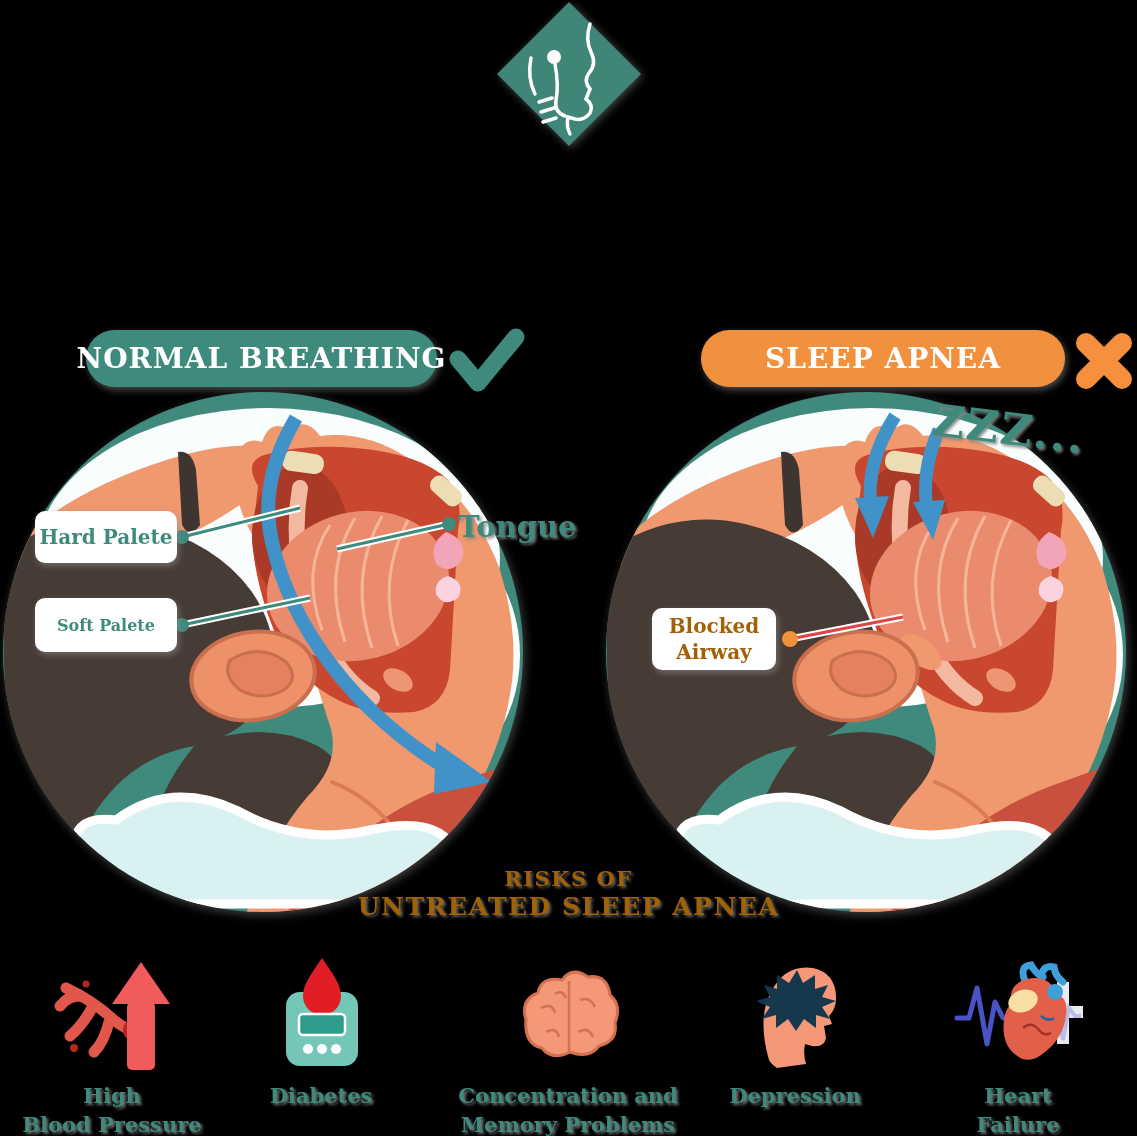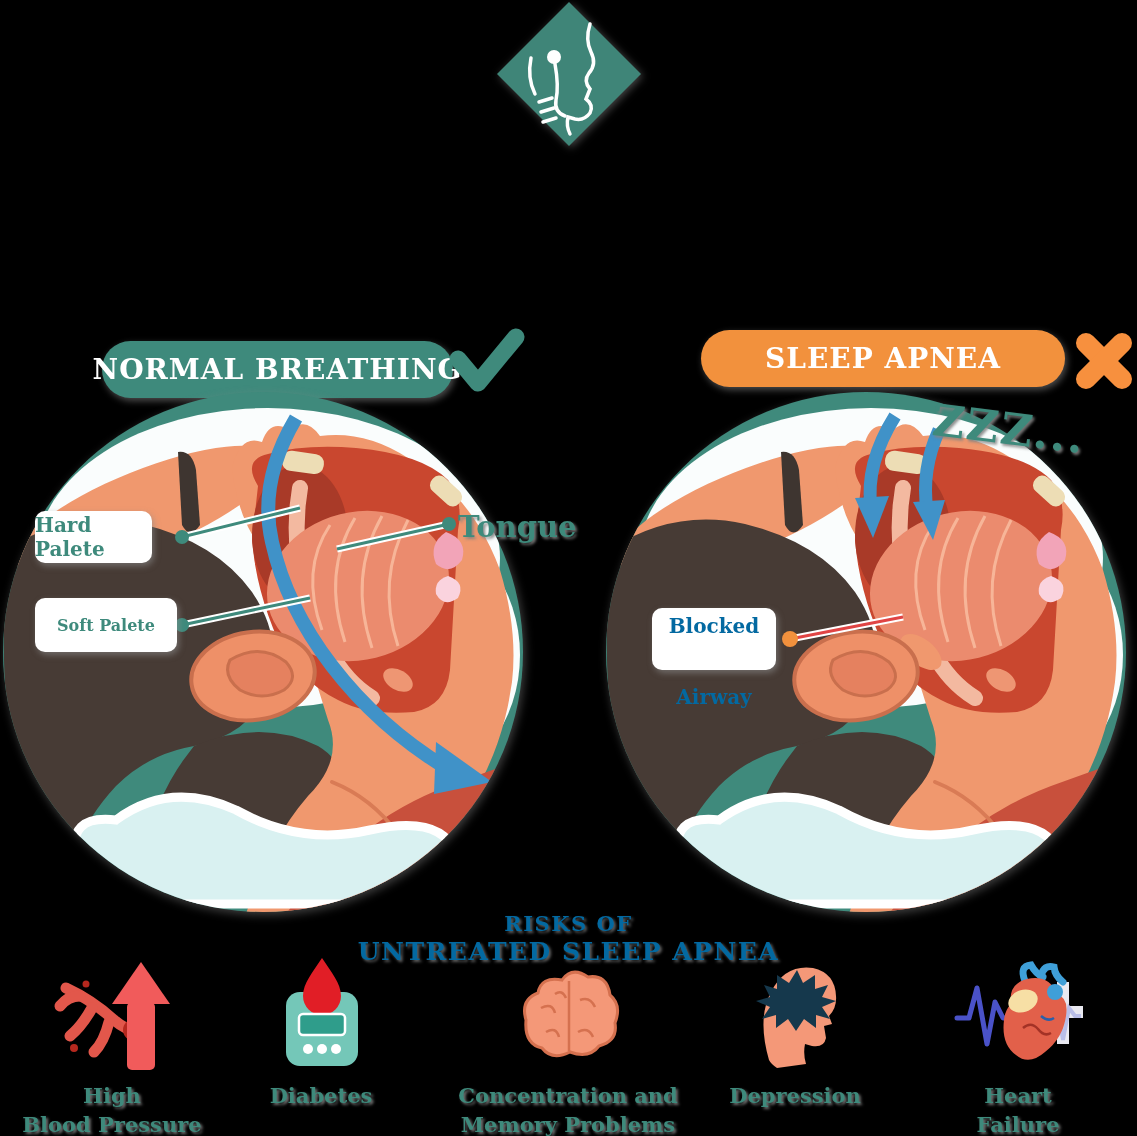--- a/index.html
+++ b/index.html
@@ -1,20 +1,20 @@
 <!DOCTYPE html>
 <html><head>
 <meta charset="utf-8">
 <style>
   html,body{margin:0;padding:0;background:#000;}
   .stage{position:relative;width:1137px;height:1136px;background:#000;overflow:hidden;
          font-family:"DejaVu Serif", serif;}
   .abs{position:absolute;}
   .teal-text{color:#3E8A7C;font-weight:bold;text-shadow:2px 2px 3px rgba(130,130,130,0.9);}
-  .orange-text{color:#0369a1;font-weight:bold;text-shadow:2px 2px 3px rgba(130,130,130,0.75);margin-top:45px;}
+  .orange-text{color:#a16207;font-weight:bold;text-shadow:2px 2px 3px rgba(130,130,130,0.75);}
   .pill{position:absolute;height:57px;border-radius:29px;display:flex;align-items:center;justify-content:center;
         box-shadow:2px 3px 7px rgba(140,140,140,0.55);}
   .pill span{color:#fff;font-weight:bold;font-size:28px;letter-spacing:1px;white-space:nowrap;}
   .pill-teal{background:#3E8A7C;}
   .pill-orange{background:#F2913D;}
   .callout{position:absolute;left:341px;top:176px;width:468px;height:117px;border:4px solid #F2913D;
            border-radius:16px;background:transparent;box-shadow:2px 3px 7px rgba(140,140,140,0.4);}
   .callout::after{content:'';position:absolute;left:8px;right:8px;bottom:4px;border-bottom:6px dashed #3A2A22;}
   .callout .pointer{position:absolute;top:-15px;left:50%;margin-left:-24px;}
   .callout p{margin:14px 18px 0 18px;text-align:center;font-size:17px;line-height:25px;
@@ -41,21 +41,21 @@
       <path d="M 58 62 Q 62 84 59 98 Q 57 110 68 114"></path>
       <path d="M 34 56 Q 30 76 38 92"></path>
       <path d="M 42 100 L 55 96"></path>
       <path d="M 44 110 L 57 106"></path>
       <path d="M 46 120 L 59 116"></path>
     </g>
     <circle cx="57" cy="55" r="7" fill="#fff"></circle>
   </svg>
 
 
-  <div class="pill pill-teal" style="left:102px;top:330px;width:351px;margin-top:11px;">
+  <div class="pill pill-teal" style="left:86px;top:330px;width:351px;">
     <span>NORMAL BREATHING</span>
   </div>
   <svg class="abs" style="left:448px;top:327px;" width="78" height="66" viewBox="0 0 78 66">
     <path d="M 10 32 L 30 56 L 68 10" stroke="#3F8A7C" stroke-width="17" fill="none" stroke-linecap="round" stroke-linejoin="round"></path>
   </svg>
 
   <div class="pill pill-orange" style="left:701px;top:330px;width:364px;">
     <span>SLEEP APNEA</span>
   </div>
   <svg class="abs" style="left:1072px;top:330px;" width="64" height="62" viewBox="0 0 64 62">
@@ -156,21 +156,21 @@
     <line x1="182" y1="625" x2="310" y2="598" stroke="#3E8A7C" stroke-width="3"></line>
     <circle cx="182" cy="625" r="7" fill="#3E8A7C"></circle>
     <line x1="449" y1="524" x2="337" y2="549" stroke="#fff" stroke-width="7"></line>
     <line x1="449" y1="524" x2="337" y2="549" stroke="#3E8A7C" stroke-width="3"></line>
     <circle cx="449" cy="524" r="7" fill="#3E8A7C"></circle>
     <line x1="790" y1="639" x2="903" y2="617" stroke="#fff" stroke-width="7"></line>
     <line x1="790" y1="639" x2="903" y2="617" stroke="#E04444" stroke-width="3"></line>
     <circle cx="790" cy="639" r="8" fill="#F2913D"></circle>
   </svg>
 
-  <div class="white-box" style="left:35px;top:511px;width:117px;height:52px;">
+  <div class="white-box" style="left:35px;top:511px;width:142px;height:52px;">
     <span class="teal-text" style="font-size:20px;text-shadow:none;">Hard Palete</span>
   </div>
   <div class="white-box" style="left:35px;top:598px;width:142px;height:54px;">
     <span class="teal-text" style="font-size:16px;text-shadow:none;">Soft Palete</span>
   </div>
   <div class="abs teal-text" style="left:458px;top:510px;font-size:29px;">Tongue</div>
   <div class="white-box" style="left:652px;top:608px;width:124px;height:62px;">
     <span class="orange-text" style="font-size:20px;line-height:26px;text-shadow:none;">Blocked</span>
     <span class="orange-text" style="font-size:20px;line-height:26px;text-shadow:none;">Airway</span>
   </div>

